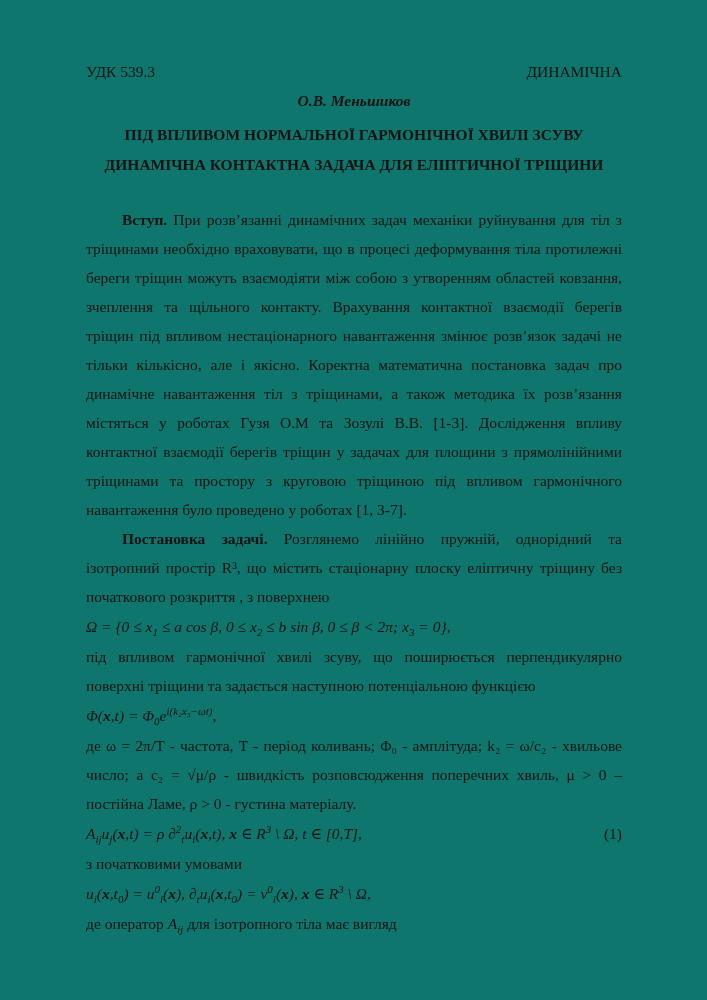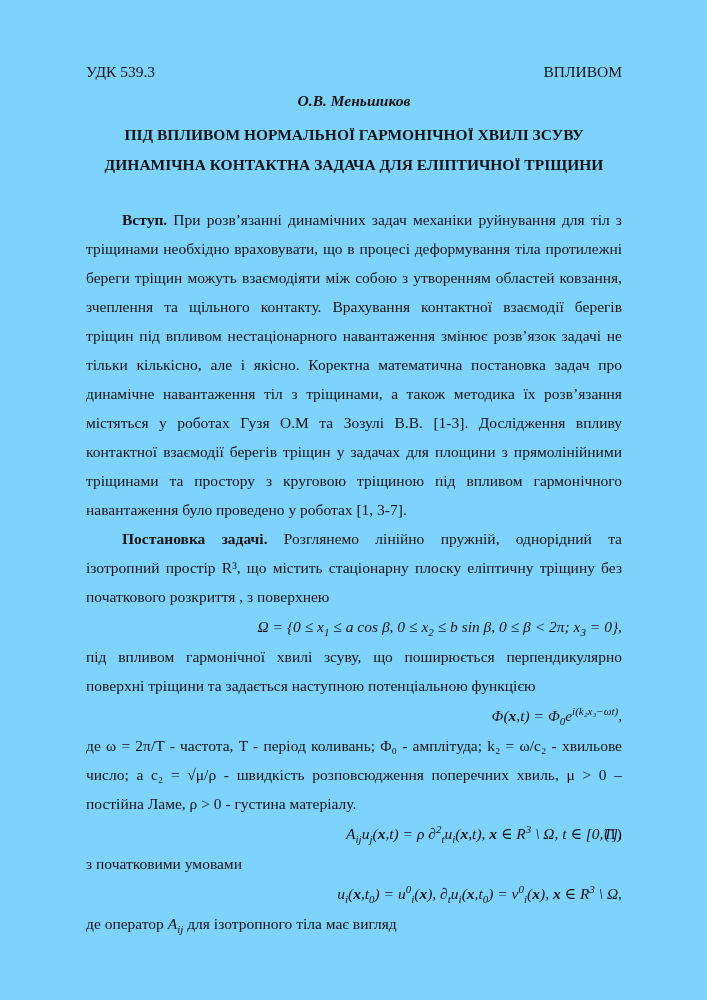--- a/index.html
+++ b/index.html
@@ -1,52 +1,52 @@
 <!DOCTYPE html>
 <html><head>
 <meta charset="utf-8">
 <style>
   html, body { margin:0; padding:0; background:#ffffff; }
   .page {
     width:707px; height:1000px;
     box-sizing:border-box;
-    background:#7dd3fc;
+    background:#0f766e;
     padding:57px 85px 30px 86px;
     font-family:"Liberation Serif","DejaVu Serif",serif;
     font-size:15.5px;
     line-height:29px;
     color:#121212;
     overflow:hidden;
   }
   .header-row { display:flex; justify-content:space-between; }
   .author { text-align:center; font-weight:bold; margin-top:0;font-style:italic; }
   .title-line { text-align:center; font-weight:bold; line-height:30px; }
   .title-block { margin-top:5px; }
   .body-block { margin-top:25px; }
   p { margin:0; text-align:justify; }
   p.indent { text-indent:36px; }
   .lead { font-weight:bold; }
   sub, sup { line-height:0; font-size:11px; }
   .formula {
-    text-align:right;
+    text-align:left;
     font-style:italic;
     margin:1px 0;
   }
   .mline sub, .mline sup { font-style:italic; }
   .eq { position:relative; }
   .eq-num { position:absolute; right:0; top:0; font-style:normal; }
 </style>
 </head>
 <body>
 
 <div class="page">
 
   <div class="header-row">
     <span>УДК 539.3</span>
-    <span>ВПЛИВОМ</span>
+    <span>ДИНАМІЧНА</span>
   </div>
 
   <div class="author">О.В. Меньшиков</div>
 
   <div class="title-block">
     <div class="title-line">ПІД ВПЛИВОМ НОРМАЛЬНОЇ ГАРМОНІЧНОЇ ХВИЛІ ЗСУВУ</div>
     <div class="title-line">ДИНАМІЧНА КОНТАКТНА ЗАДАЧА ДЛЯ ЕЛІПТИЧНОЇ ТРІЩИНИ</div>
   </div>
 
   <div class="body-block">

